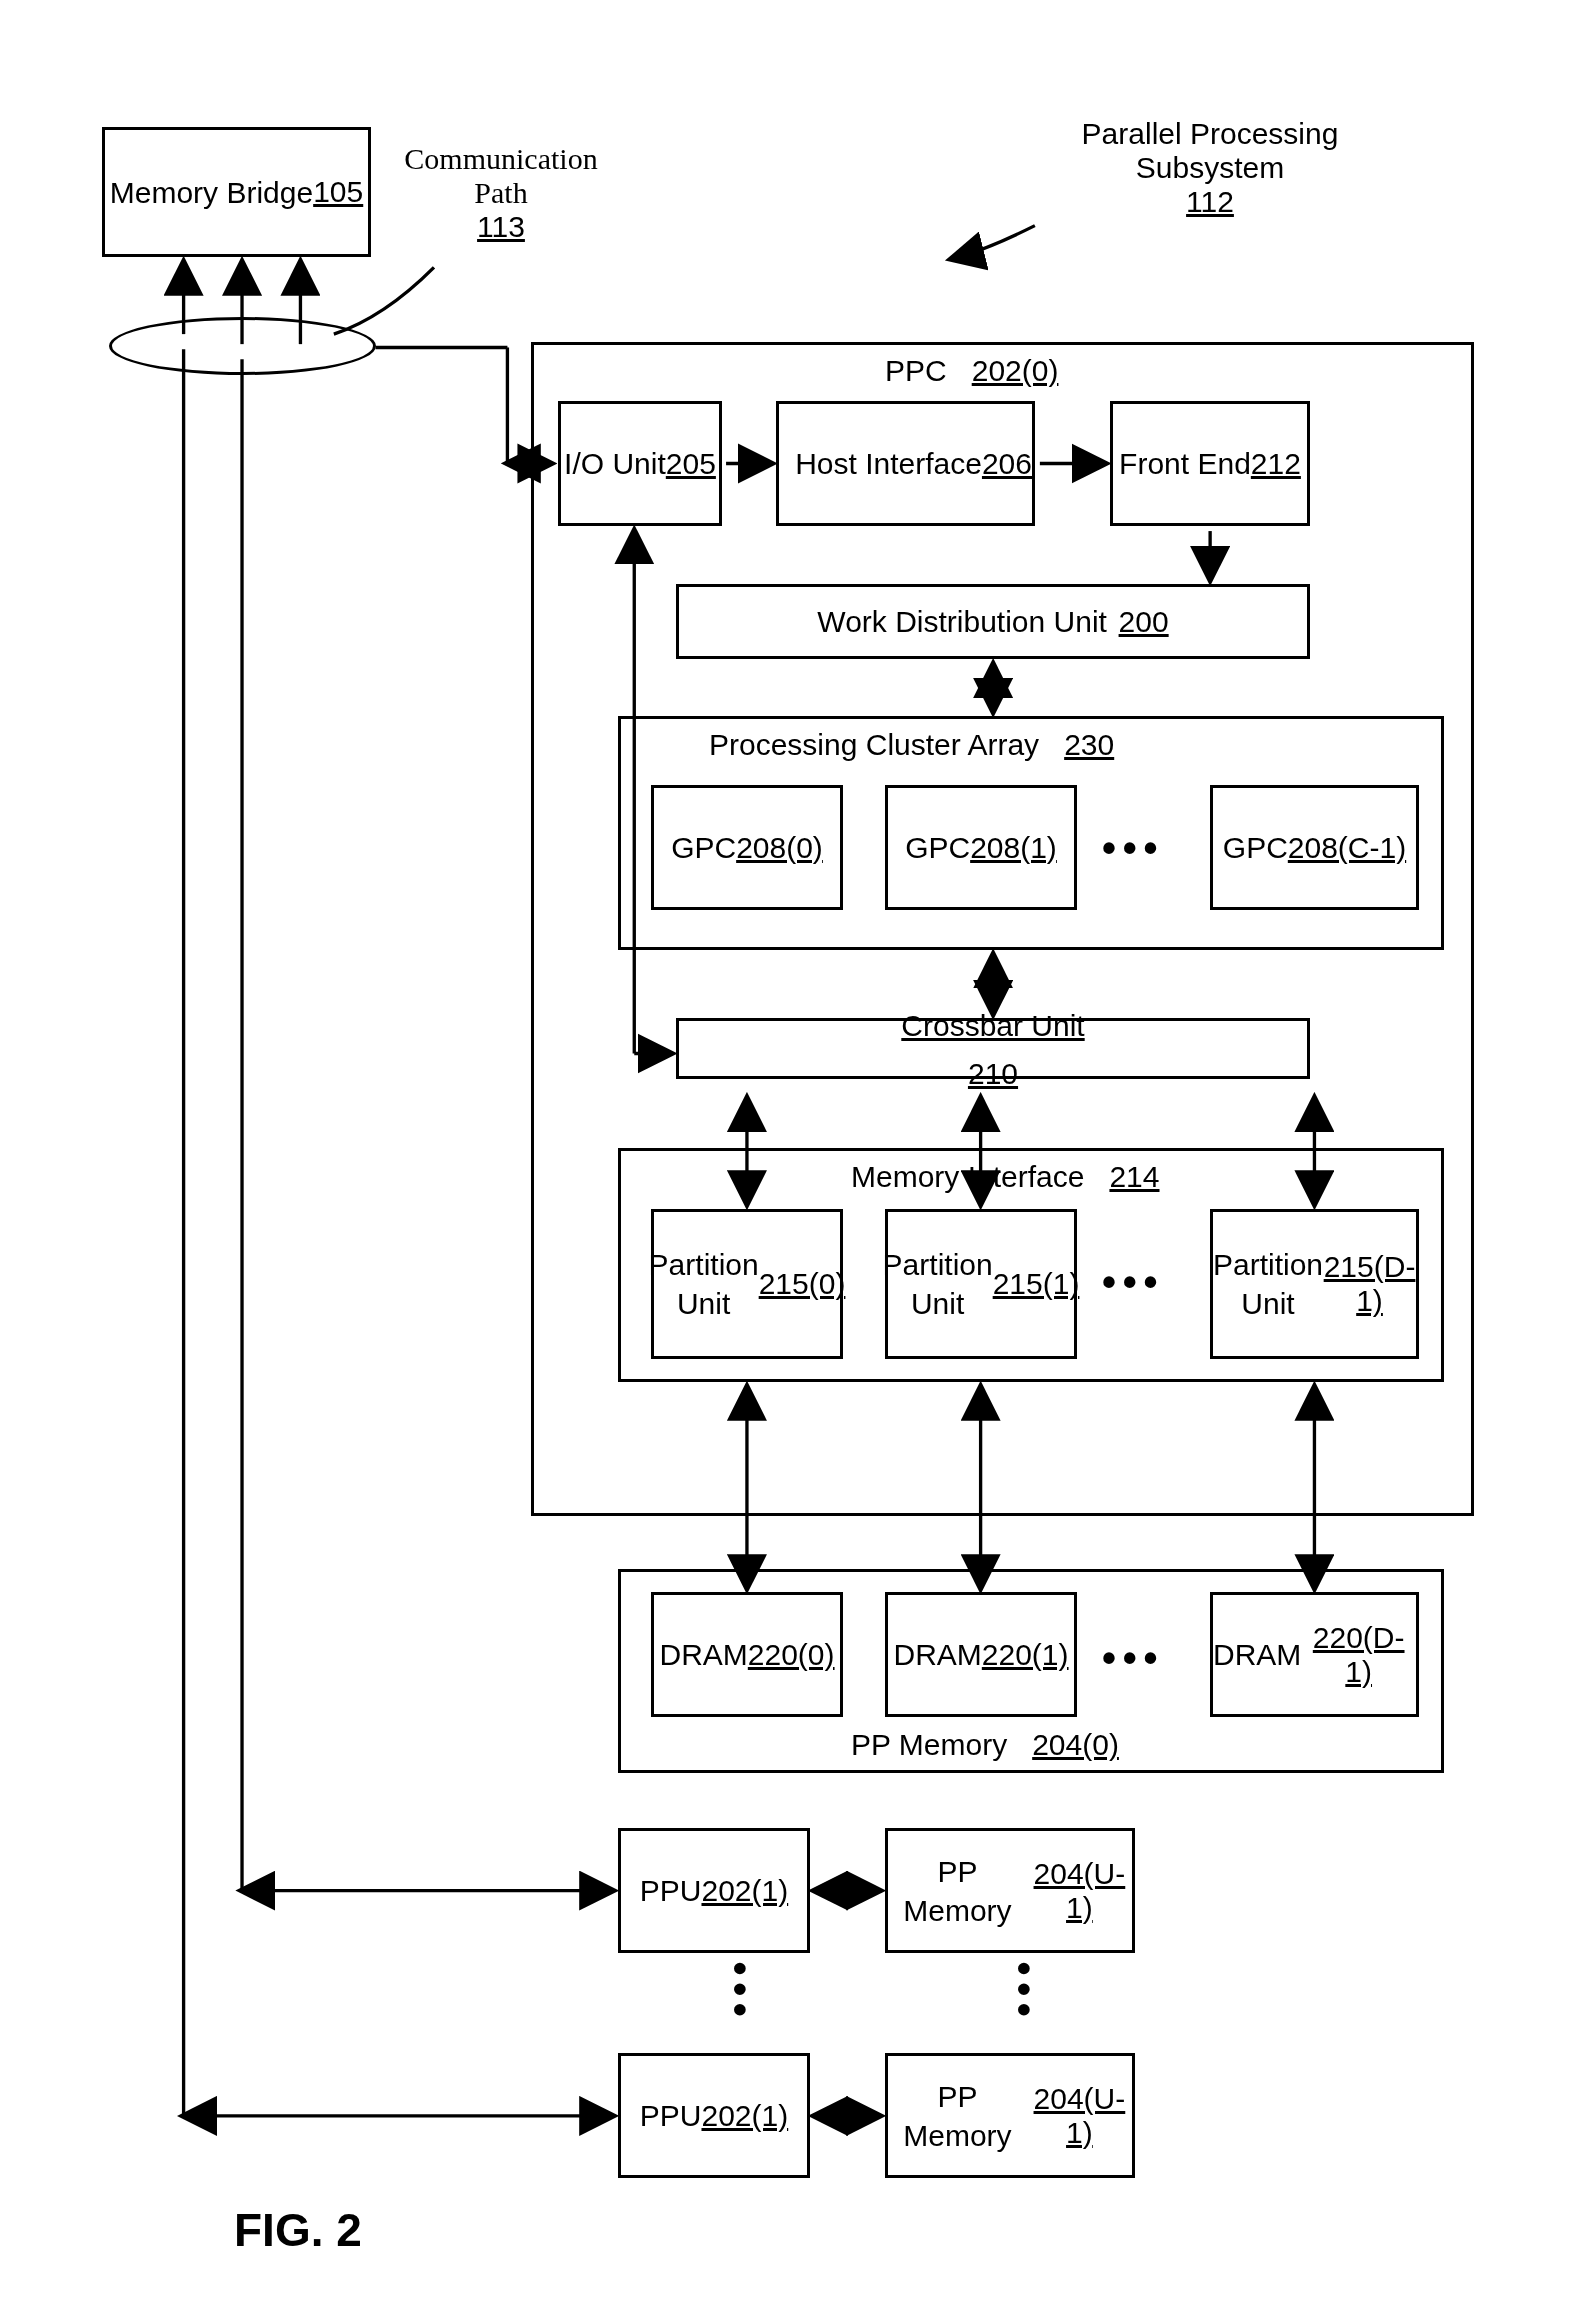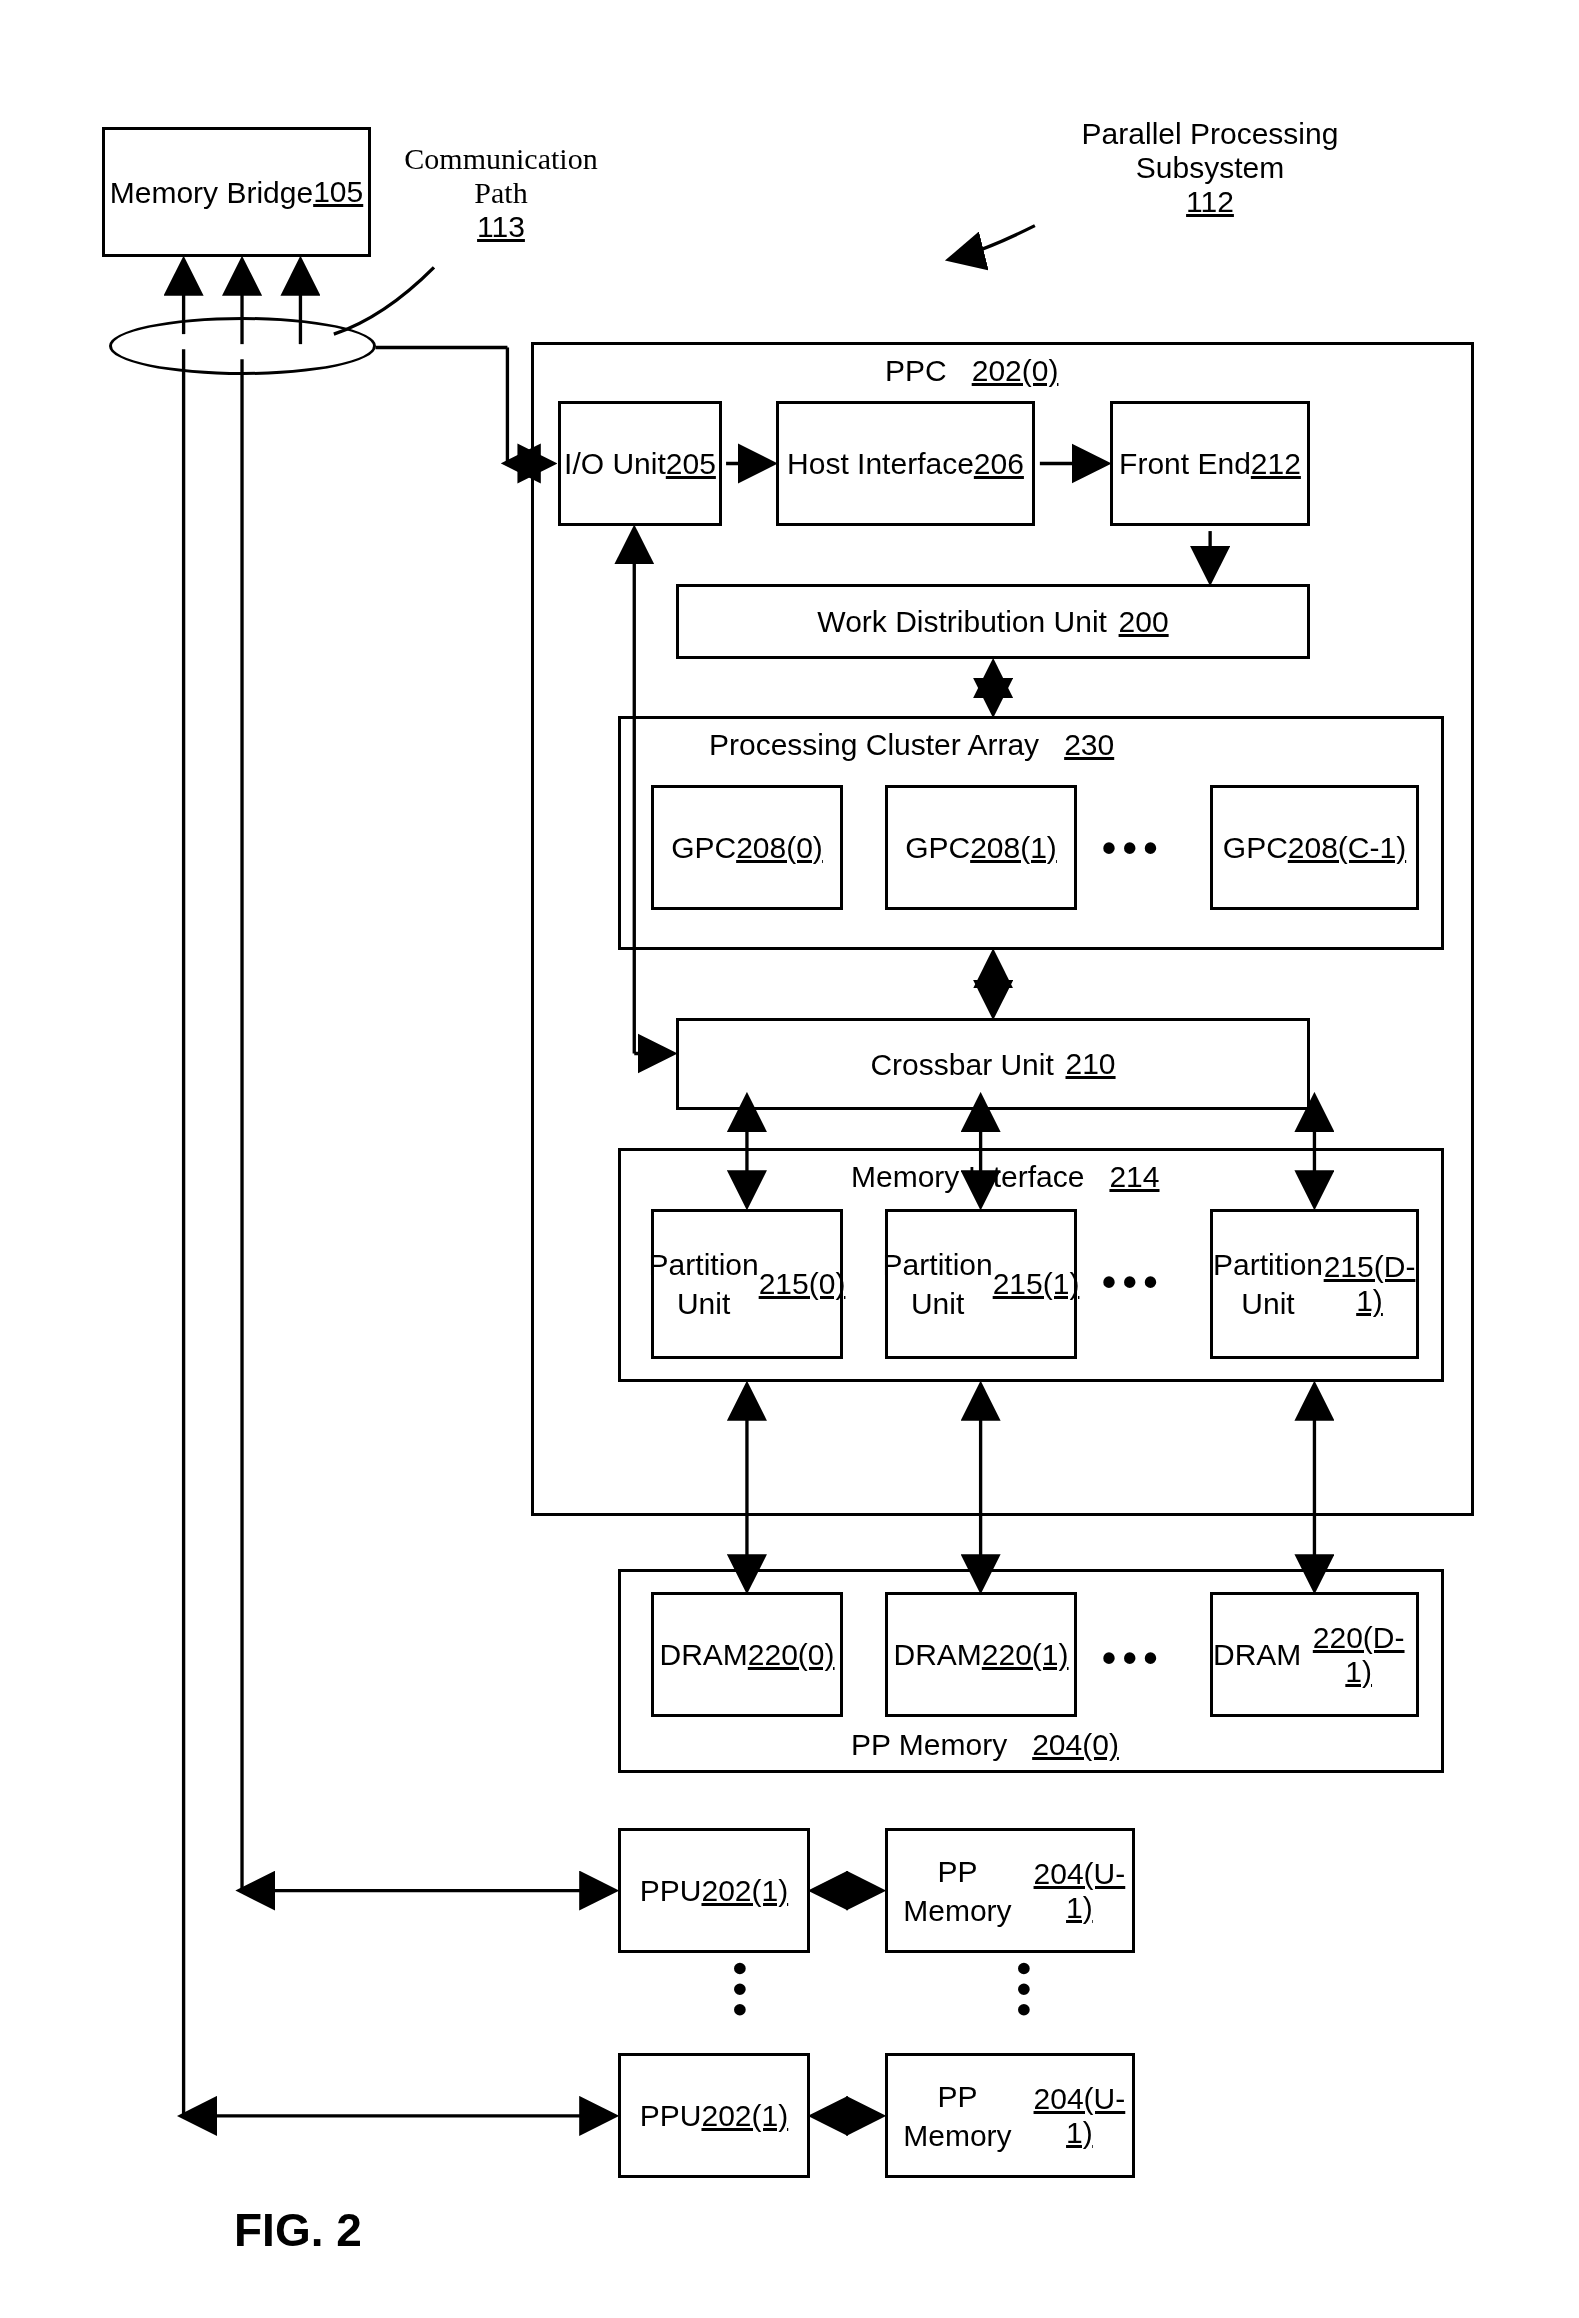--- a/index.html
+++ b/index.html
@@ -40,21 +40,21 @@
 <div class="container-label" style="left:885px; top:354px;">
   <span>PPC</span>&nbsp;&nbsp;
   <span class="ref">202(0)</span>
 </div>
 
 <div class="box" style="left:558px; top:401px; width:164px; height:125px;">
   <span class="label">I/O Unit</span>
   <span class="ref">205</span>
 </div>
 
-<div class="box" style="left:776px; top:401px; width:259px; height:125px;">
+<div class="box" style="left:776px; top:401px; width:259px; height:125px;justify-content:flex-end;">
   <span class="label">Host Interface</span>
   <span class="ref">206</span>
 </div>
 
 <div class="box" style="left:1110px; top:401px; width:200px; height:125px;">
   <span class="label">Front End</span>
   <span class="ref">212</span>
 </div>
 
 <div class="box" style="left:676px; top:584px; width:634px; height:75px; flex-direction:row; gap:11.7px;">
@@ -75,21 +75,21 @@
 <div class="box" style="left:885px; top:785px; width:192px; height:125px;">
   <span class="label">GPC</span>
   <span class="ref">208(1)</span>
 </div>
 <div class="dots" style="left:1102px; top:826px;">•••</div>
 <div class="box" style="left:1210px; top:785px; width:209px; height:125px;">
   <span class="label">GPC</span>
   <span class="ref">208(C-1)</span>
 </div>
 
-<div class="box" style="left:676px; top:1018px; width:634px; height:92px; flex-direction:row; gap:11.7px;">
+<div class="box" style="left:676px; top:1018px; width:634px; height:61px; flex-direction:column; gap:11.7px;text-decoration:underline;">
   <span class="label">Crossbar Unit</span>
   <span class="ref">210</span>
 </div>
 
 <div class="box" style="left:618px; top:1148px; width:826px; height:234px; justify-content:flex-start;"></div>
 <div class="container-label" style="left:851px; top:1160px;">
   <span style="display:inline-block;">Memory Interface</span>&nbsp;&nbsp;
   <span class="ref">214</span>
 </div>
 

